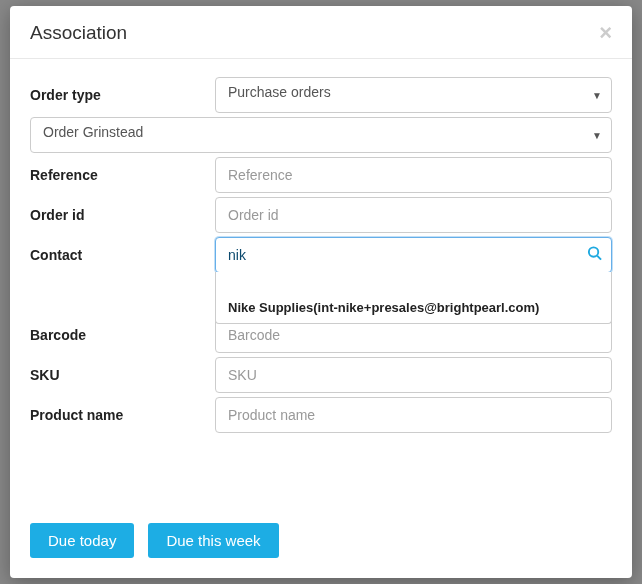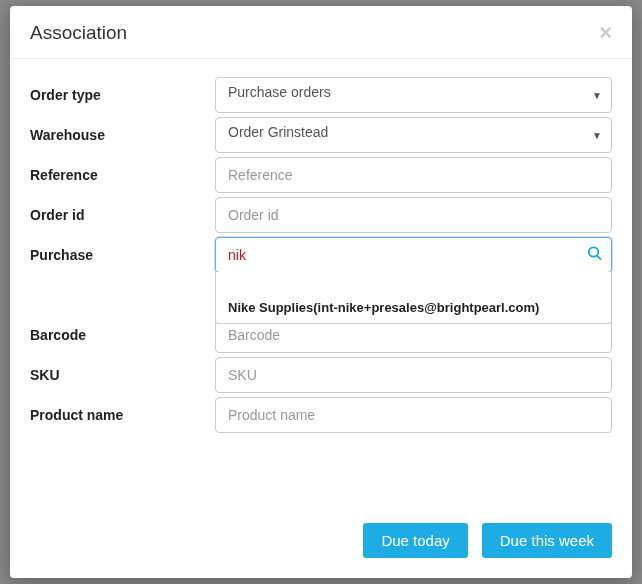--- a/index.html
+++ b/index.html
@@ -82,21 +82,21 @@
   top: 50%;
   transform: translateY(-50%);
   font-size: 10px;
   color: #555;
   pointer-events: none;
 }
 .form-input::placeholder { color: #999; }
 .form-input.active {
   border-color: #66afe9;
   box-shadow: 0 0 0 1px rgba(102,175,233,.4);
-  color: #b91c1c;
+  color: #0c4a6e;
   padding-right: 34px;
 }
 .search-icon-wrap {
   position: absolute;
   right: 10px;
   top: 50%;
   transform: translateY(-50%);
   color: #1fa9e0;
   cursor: pointer;
 }
@@ -114,23 +114,22 @@
 }
 .dropdown-item {
   padding: 8px 12px;
   font-size: 13px;
   font-weight: 700;
   color: #222;
   cursor: pointer;
   margin-top: 20px;
 }
 .modal-footer {
-  padding: 4px 20px 20px 2px;
-  display: flex;
-  justify-content: flex-end;
+  padding: 4px 20px 20px 20px;
+  display: flex;
   gap: 14px;
 }
 .btn {
   background: #1dade4;
   color: #fff;
   border: none;
   padding: 9px 18px;
   font-size: 15px;
   border-radius: 3px;
   cursor: pointer;
@@ -150,21 +149,20 @@
 
     <div class="form-row">
       <div class="form-label">Order type</div>
       <div class="form-control-wrap">
         <div class="form-select">Purchase orders</div>
         <span class="select-caret">▼</span>
       </div>
     </div>
 
     <div class="form-row">
-      <div class="form-label">Warehouse</div>
       <div class="form-control-wrap">
         <div class="form-select">Order Grinstead</div>
         <span class="select-caret">▼</span>
       </div>
     </div>
 
     <div class="form-row">
       <div class="form-label">Reference</div>
       <div class="form-control-wrap">
         <input class="form-input" placeholder="Reference" style="">
@@ -172,21 +170,21 @@
     </div>
 
     <div class="form-row">
       <div class="form-label">Order id</div>
       <div class="form-control-wrap">
         <input class="form-input" placeholder="Order id" style="">
       </div>
     </div>
 
     <div class="form-row spacer-row">
-      <div class="form-label">Purchase</div>
+      <div class="form-label">Contact</div>
       <div class="form-control-wrap">
         <input class="form-input active" value="nik" style="">
         <span class="search-icon-wrap">
           <svg width="15" height="15" viewBox="0 0 16 16" fill="none" stroke="currentColor" stroke-width="2">
             <circle cx="7" cy="7" r="5"></circle>
               <line x1="11" y1="11" x2="15" y2="15"></line>
           </svg>
         </span>
       </div>
       <div class="dropdown">

